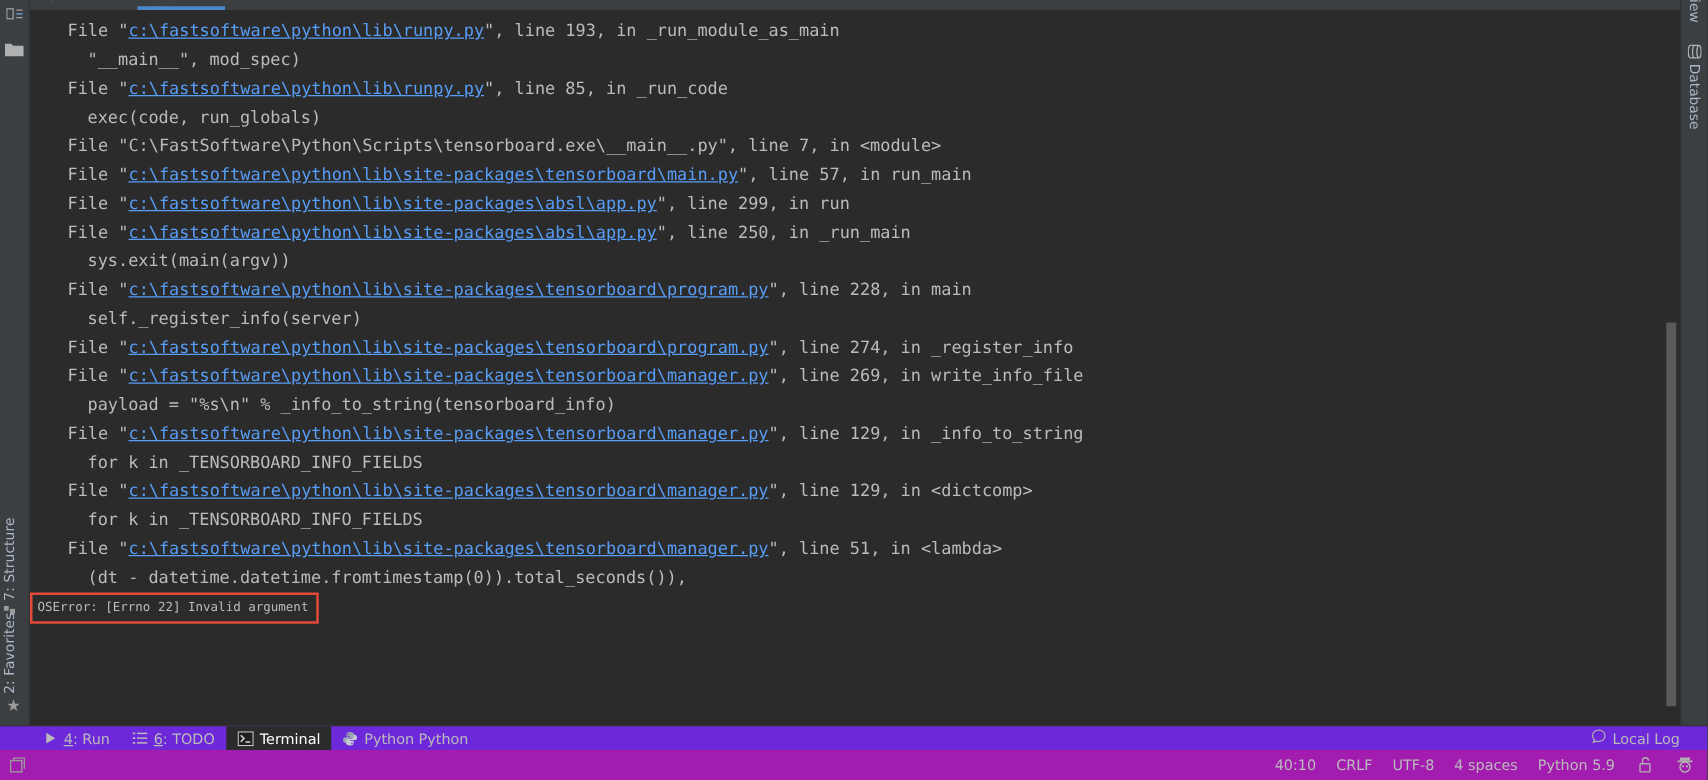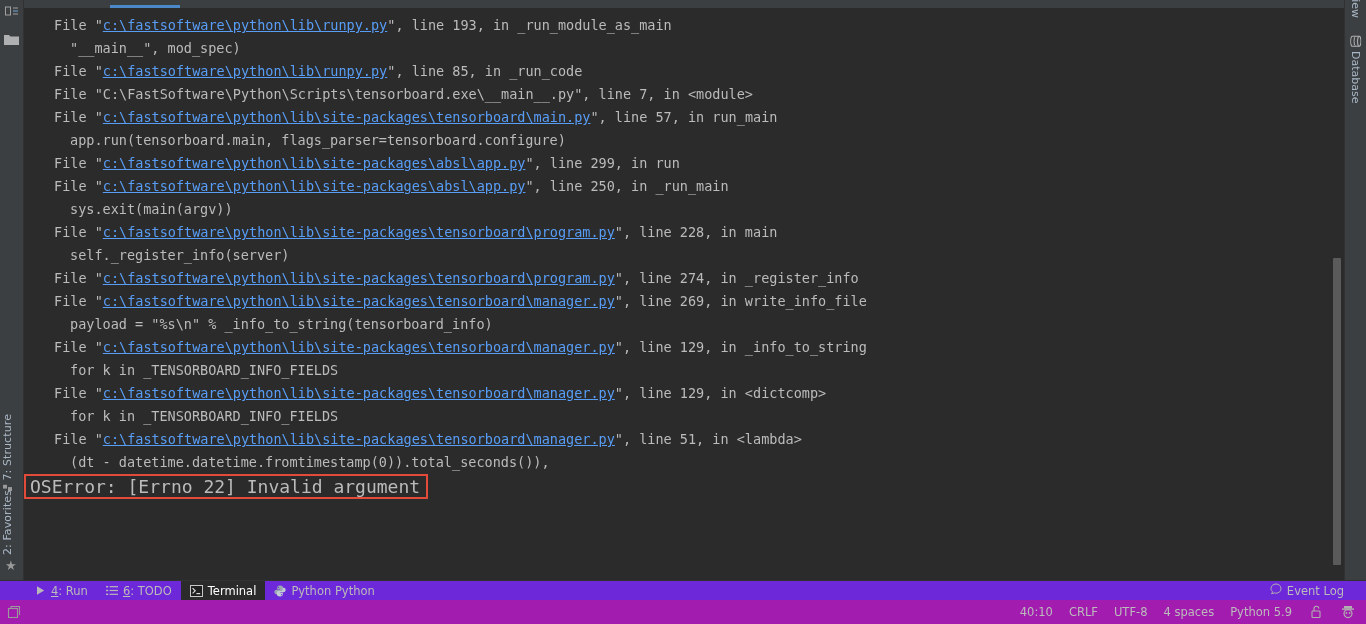--- a/index.html
+++ b/index.html
@@ -72,21 +72,21 @@
   }
   .line .lnk { color: #589df6; text-decoration: underline; cursor: pointer; }
   .line.indent { padding-left: 16px; }
   .err-line {
     display: inline-block;
     border: 2px solid #e24a3a;
     padding: 0 6px 0 4px;
     margin-left: -30px;
     color: #bbbbbb;
     font-family: "DejaVu Sans Mono", monospace;
-    font-size: 18px;
+    font-size: 10px;
     line-height: 21px;
     height: 25px;
   }
   .err-row { height: 27px; }
 
   
   .vscroll {
     position: absolute; right: 0px; top: 0; width: 14px; bottom: 0;
     background: transparent;
   }
@@ -183,23 +183,23 @@
     <div class="ht ht-close">×</div>
     <div class="ht ht-plus">+</div>
     <div class="tab-underline"></div>
   </div>
 
   <div class="term-wrap">
     <div class="term-pad" id="term-lines">
         <div class="line"><span>File "</span><span class="lnk">c:\fastsoftware\python\lib\runpy.py</span><span>", line 193, in _run_module_as_main</span></div>
         <div class="line indent"><span>"__main__", mod_spec)</span></div>
         <div class="line"><span>File "</span><span class="lnk">c:\fastsoftware\python\lib\runpy.py</span><span>", line 85, in _run_code</span></div>
+        <div class="line indent"><span>exec(code, run_globals)</span></div>
         <div class="line"><span>File "C:\FastSoftware\Python\Scripts\tensorboard.exe\__main__.py", line 7, in &lt;module&gt;</span></div>
         <div class="line"><span>File "</span><span class="lnk">c:\fastsoftware\python\lib\site-packages\tensorboard\main.py</span><span>", line 57, in run_main</span></div>
-        <div class="line indent"><span>app.run(tensorboard.main, flags_parser=tensorboard.configure)</span></div>
         <div class="line"><span>File "</span><span class="lnk">c:\fastsoftware\python\lib\site-packages\absl\app.py</span><span>", line 299, in run</span></div>
         <div class="line"><span>File "</span><span class="lnk">c:\fastsoftware\python\lib\site-packages\absl\app.py</span><span>", line 250, in _run_main</span></div>
         <div class="line indent"><span>sys.exit(main(argv))</span></div>
         <div class="line"><span>File "</span><span class="lnk">c:\fastsoftware\python\lib\site-packages\tensorboard\program.py</span><span>", line 228, in main</span></div>
         <div class="line indent"><span>self._register_info(server)</span></div>
         <div class="line"><span>File "</span><span class="lnk">c:\fastsoftware\python\lib\site-packages\tensorboard\program.py</span><span>", line 274, in _register_info</span></div>
         <div class="line"><span>File "</span><span class="lnk">c:\fastsoftware\python\lib\site-packages\tensorboard\manager.py</span><span>", line 269, in write_info_file</span></div>
         <div class="line indent"><span>payload = "%s\n" % _info_to_string(tensorboard_info)</span></div>
         <div class="line"><span>File "</span><span class="lnk">c:\fastsoftware\python\lib\site-packages\tensorboard\manager.py</span><span>", line 129, in _info_to_string</span></div>
         <div class="line indent"><span>for k in _TENSORBOARD_INFO_FIELDS</span></div>
@@ -257,21 +257,21 @@
           <span>Python Python</span>
         </div>
       </div>
     <div class="spacer"></div>
     <div class="event-log">
       <span>
         <svg width="12" height="12" viewBox="0 0 12 12">
           <path d="M6 1 C8.8 1 11 3 11 5.6 C11 8.2 8.8 10.2 6 10.2 C5.4 10.2 4.8 10.1 4.3 9.9 L1.6 10.8 L2.6 8.6 C1.6 7.8 1 6.8 1 5.6 C1 3 3.2 1 6 1 Z" fill="none" stroke="#b0b0b0" stroke-width="1"></path>
         </svg>
       </span>
-      <span>Event Log</span>
+      <span>Local Log</span>
     </div>
   </div>
 
   <div class="statusbar">
     <div class="sb-left">
       <span class="sb-ico">
         <svg width="14" height="14" viewBox="0 0 14 14">
           <rect x="1.5" y="3.5" width="9" height="9" fill="none" stroke="#9a9a9a" stroke-width="1.1"></rect>
           <path d="M4 3.5 L4 1.5 L12.5 1.5 L12.5 10" fill="none" stroke="#9a9a9a" stroke-width="1.1"></path>
         </svg>

